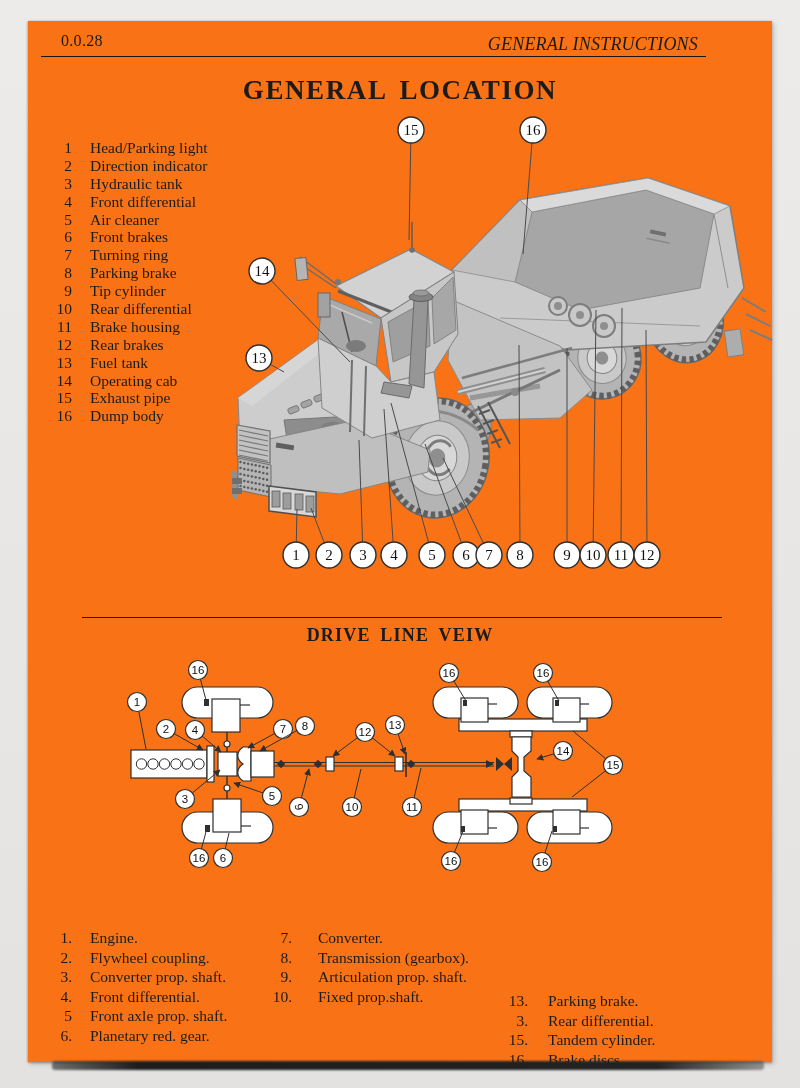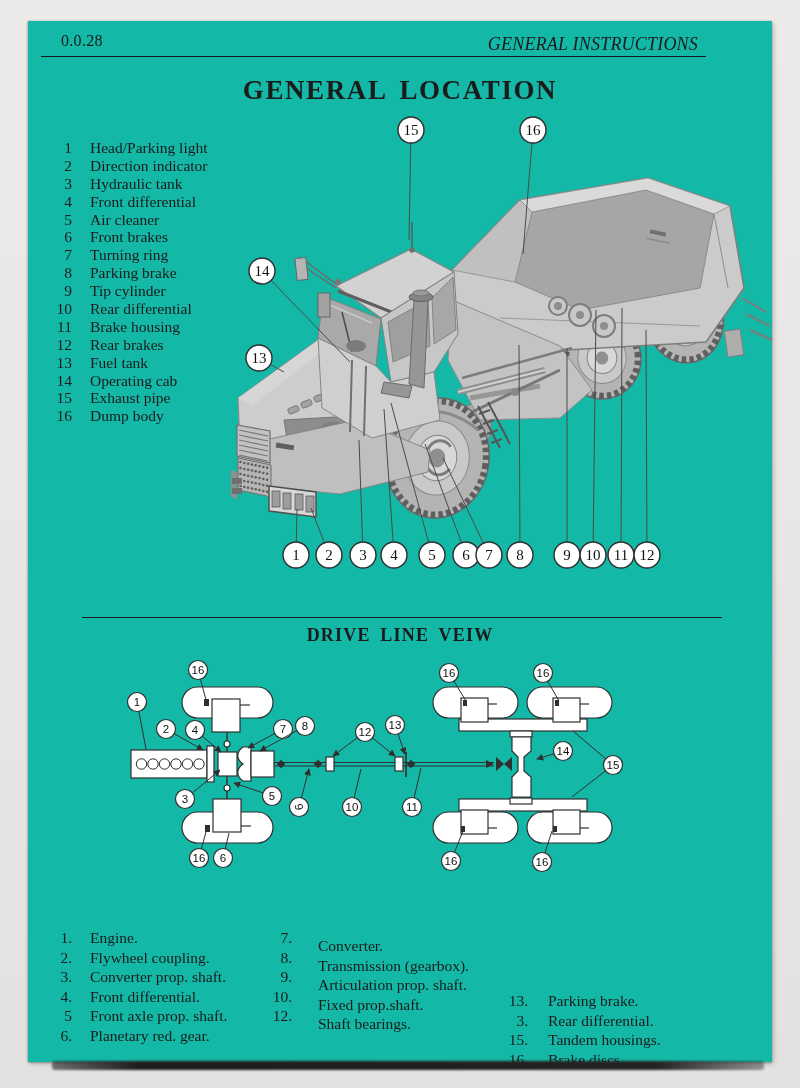--- a/index.html
+++ b/index.html
@@ -3,21 +3,21 @@
 <meta charset="utf-8">
 <style>
   html,body{margin:0;padding:0;}
   body{
     width:800px;height:1088px;position:relative;overflow:hidden;
     background:linear-gradient(180deg,#ecebea 0%,#e7e6e5 60%,#e3e2e1 100%);
     font-family:"Liberation Serif","DejaVu Serif",serif;color:#1b1b1b;
   }
   .page{
     position:absolute;left:28px;top:21px;width:744px;height:1041px;
-    background:#14b8a6;
+    background:#f97316;
     box-shadow:0 1px 2px rgba(0,0,0,.25),2px 2px 5px rgba(0,0,0,.18),-1px 0 2px rgba(0,0,0,.12);
   }
   .bottom-shadow{
     position:absolute;left:52px;top:1061px;width:712px;height:9px;
     background:linear-gradient(90deg,rgba(20,20,20,.55),#1d1d1d 12%,#232323 85%,rgba(30,30,30,.4));
     filter:blur(1.1px);border-radius:3px;
   }
   .hdr-left{position:absolute;left:33px;top:11px;font-size:16px;letter-spacing:.3px;}
   .hdr-right{position:absolute;right:74px;top:13px;font-size:18px;font-style:italic;letter-spacing:.2px;}
   .hdr-rule{position:absolute;left:13px;top:35px;width:665px;border-top:1.6px solid #161616;}
@@ -27,21 +27,21 @@
   .divider{position:absolute;left:54px;top:596px;width:640px;border-top:1.5px solid #1d1d1d;}
   .parts-list{position:absolute;left:14px;top:118px;font-size:15.5px;}
   .parts-list .row{display:flex;height:17.9px;line-height:17.9px;}
   .parts-list .num{width:30px;text-align:right;flex:none;}
   .parts-list .lab{padding-left:18px;white-space:nowrap;}
   .legend-col{position:absolute;font-size:15.5px;}
   .legend-col .row{display:flex;height:19.6px;line-height:19.6px;}
   .legend-col .num{text-align:right;flex:none;}
   .legend-col .lab{white-space:nowrap;}
   #legend-c1{left:27px;top:907px;}  #legend-c1 .num{width:17px;} #legend-c1 .lab{padding-left:18px;}
-  #legend-c2{left:240px;top:907px;} #legend-c2 .num{width:24px;} #legend-c2 .lab{padding-left:26px;margin-top:8px;}
+  #legend-c2{left:240px;top:907px;} #legend-c2 .num{width:24px;} #legend-c2 .lab{padding-left:26px;}
   #legend-c3{left:476px;top:930px;margin-top:40px;} #legend-c3 .num{width:24px;} #legend-c3 .lab{padding-left:20px;}
   svg{position:absolute;overflow:visible;}
   #fig1{left:200px;top:91px;width:544px;height:470px;}
   #fig2{left:82px;top:634px;width:540px;height:230px;}
 </style>
 </head>
 <body>
 
 <div class="page">
   <div class="hdr-left">0.0.28</div>
@@ -562,37 +562,33 @@
         <div class="lab">Transmission (gearbox).</div>
       </div>
       <div class="row">
         <div class="num">9.</div>
         <div class="lab">Articulation prop. shaft.</div>
       </div>
       <div class="row">
         <div class="num">10.</div>
         <div class="lab">Fixed prop.shaft.</div>
       </div>
-      <div class="row">
-        <div class="num">12.</div>
-        <div class="lab">Shaft bearings.</div>
-      </div>
     </div>
   <div class="legend-col" id="legend-c3">
       <div class="row">
         <div class="num">13.</div>
         <div class="lab">Parking brake.</div>
       </div>
       <div class="row">
         <div class="num">3.</div>
         <div class="lab">Rear differential.</div>
       </div>
       <div class="row">
         <div class="num">15.</div>
-        <div class="lab">Tandem housings.</div>
+        <div class="lab">Tandem cylinder.</div>
       </div>
       <div class="row">
         <div class="num">16.</div>
         <div class="lab">Brake discs.</div>
       </div>
     </div>
 </div>
 <div class="bottom-shadow"></div>
 
 </body></html>

